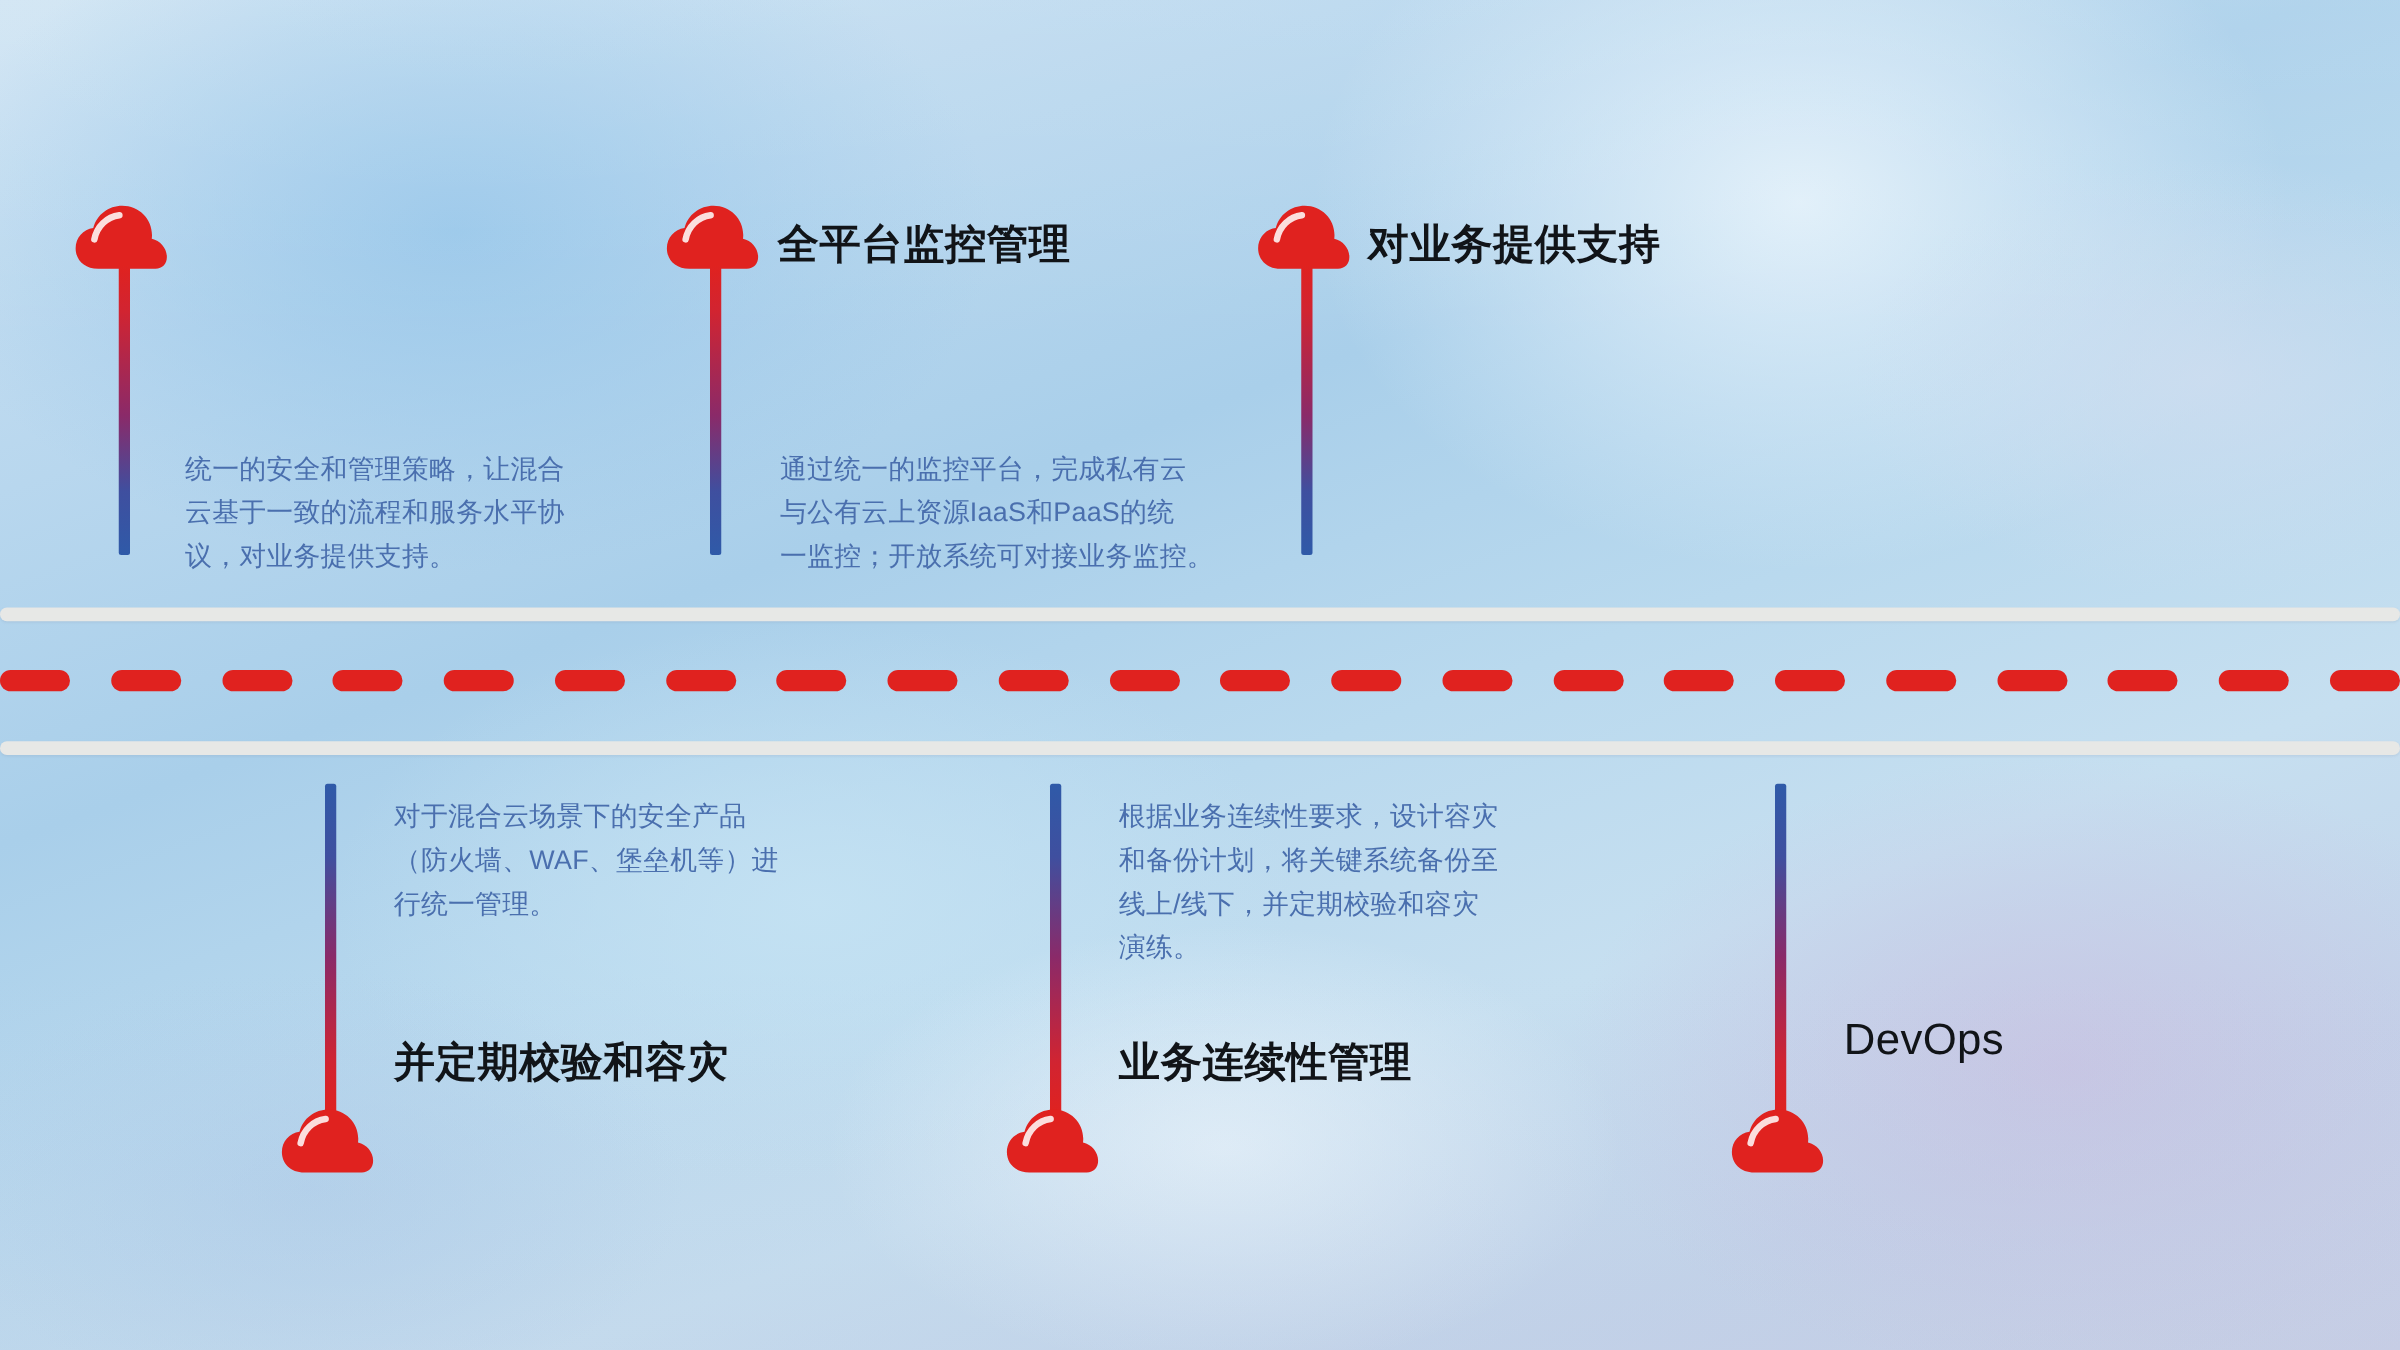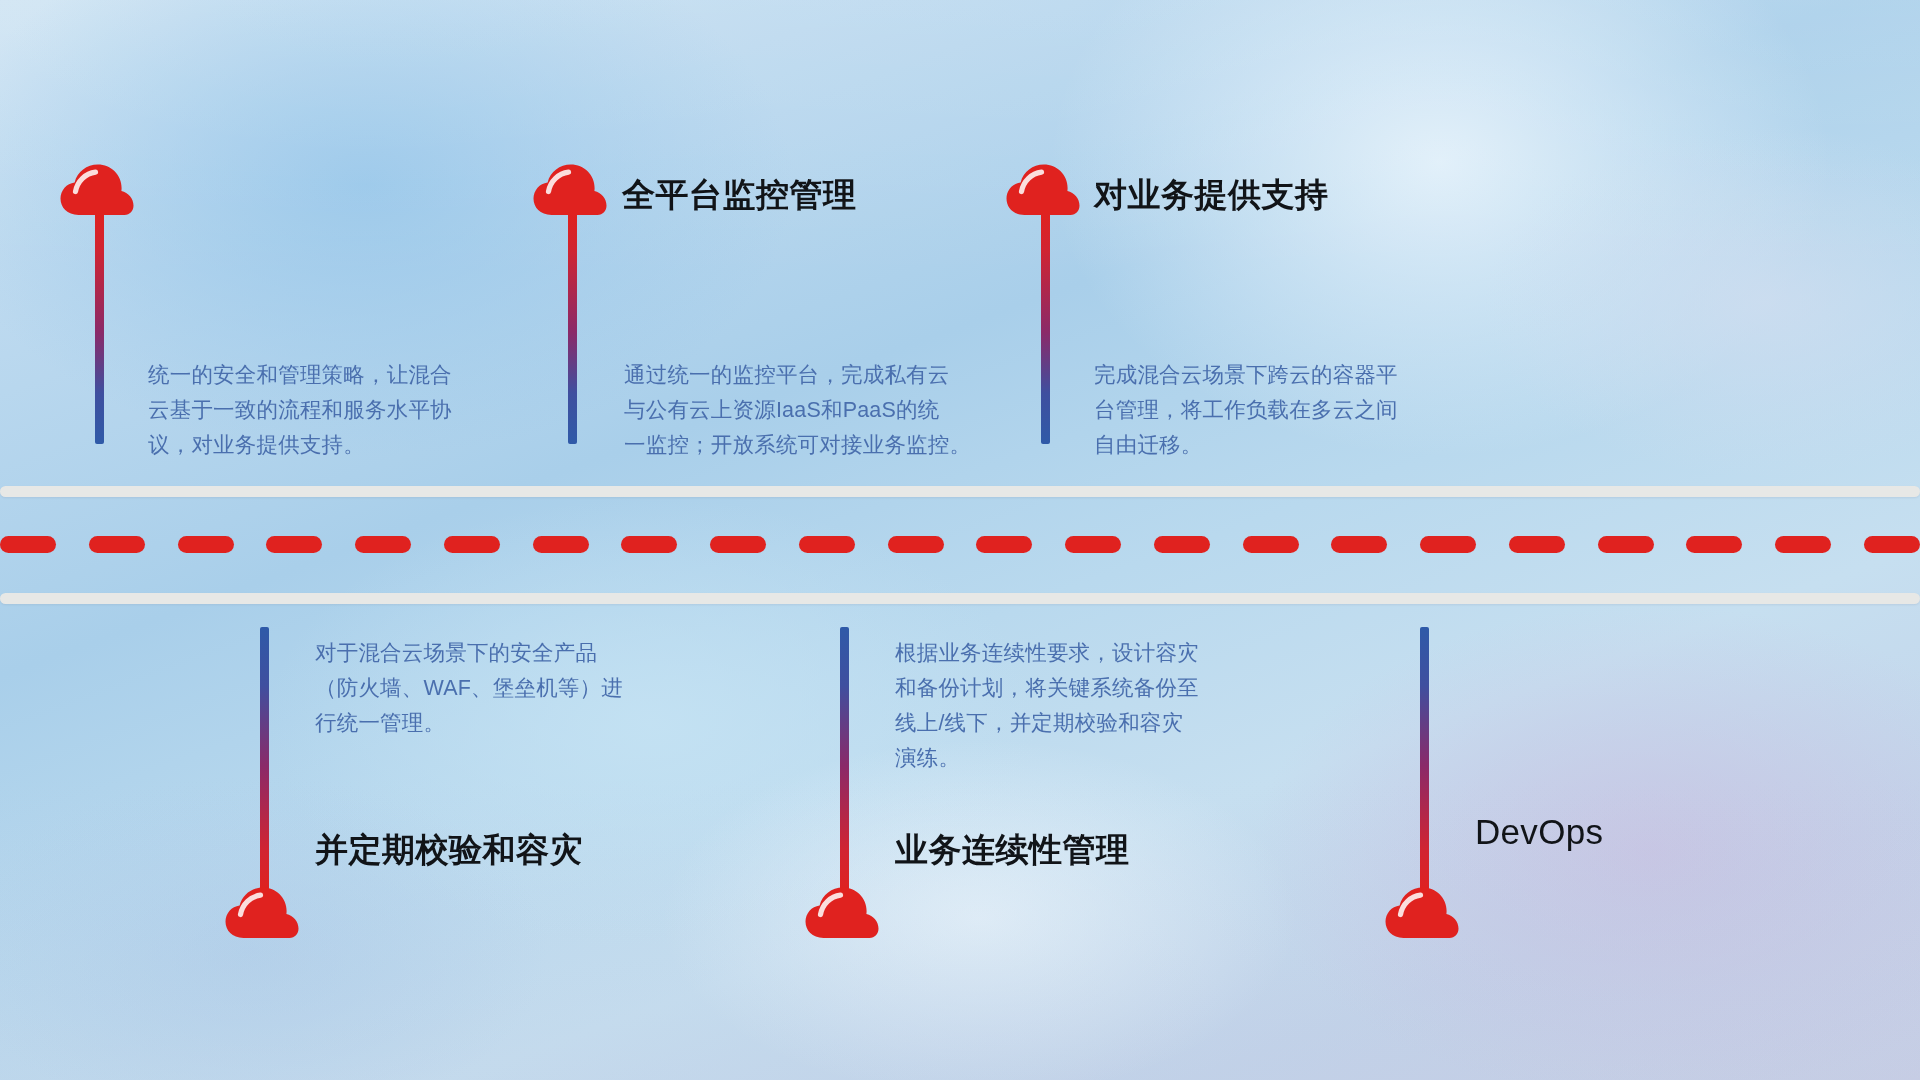--- a/index.html
+++ b/index.html
@@ -225,23 +225,20 @@
         <path d="M19.5 52 C8.2 52 1.5 44.6 1.5 35.6 C1.5 27.2 7.6 20.4 15.6 19.4
                  C18.4 8.6 27.8 1.5 38.8 1.5 C52.0 1.5 62.6 11.8 62.6 25.0
                  C62.6 26.0 62.5 27.0 62.4 28.0 C69.3 29.6 74.5 35.6 74.5 42.6
                  C74.5 48.0 70.9 52 65.4 52 Z" fill="#e0221f"></path>
         <path d="M16.5 28.5 C18.5 18.0 26.5 10.5 36.5 9.2" stroke="#ffffff" stroke-opacity="0.85" stroke-width="5.2" stroke-linecap="round" fill="none"></path>
       </svg>
     </div>
     <div class="stem down" style="left:0; top:49px; height:232px;"></div>
   </div>
   <div class="heading" style="left:1094px; top:178px;">对业务提供支持</div>
-  <div class="body-text" style="left:1094px; top:358px; width:380px;">完成混合云场景下跨云的容器平
-台管理，将工作负载在多云之间
-自由迁移。</div>
 
   <div class="road">
     <div class="road-edge top"></div>
     <div class="road-dash" id="road-dashes">
         <div class="dash" style="left: 0px; background: rgb(224, 34, 31);"></div>
         <div class="dash" style="left: 88.7619px; background: rgb(224, 34, 31);"></div>
         <div class="dash" style="left: 177.524px; background: rgb(224, 34, 31);"></div>
         <div class="dash" style="left: 266.286px; background: rgb(224, 34, 31);"></div>
         <div class="dash" style="left: 355.048px; background: rgb(224, 34, 31);"></div>
         <div class="dash" style="left: 443.81px; background: rgb(224, 34, 31);"></div>

